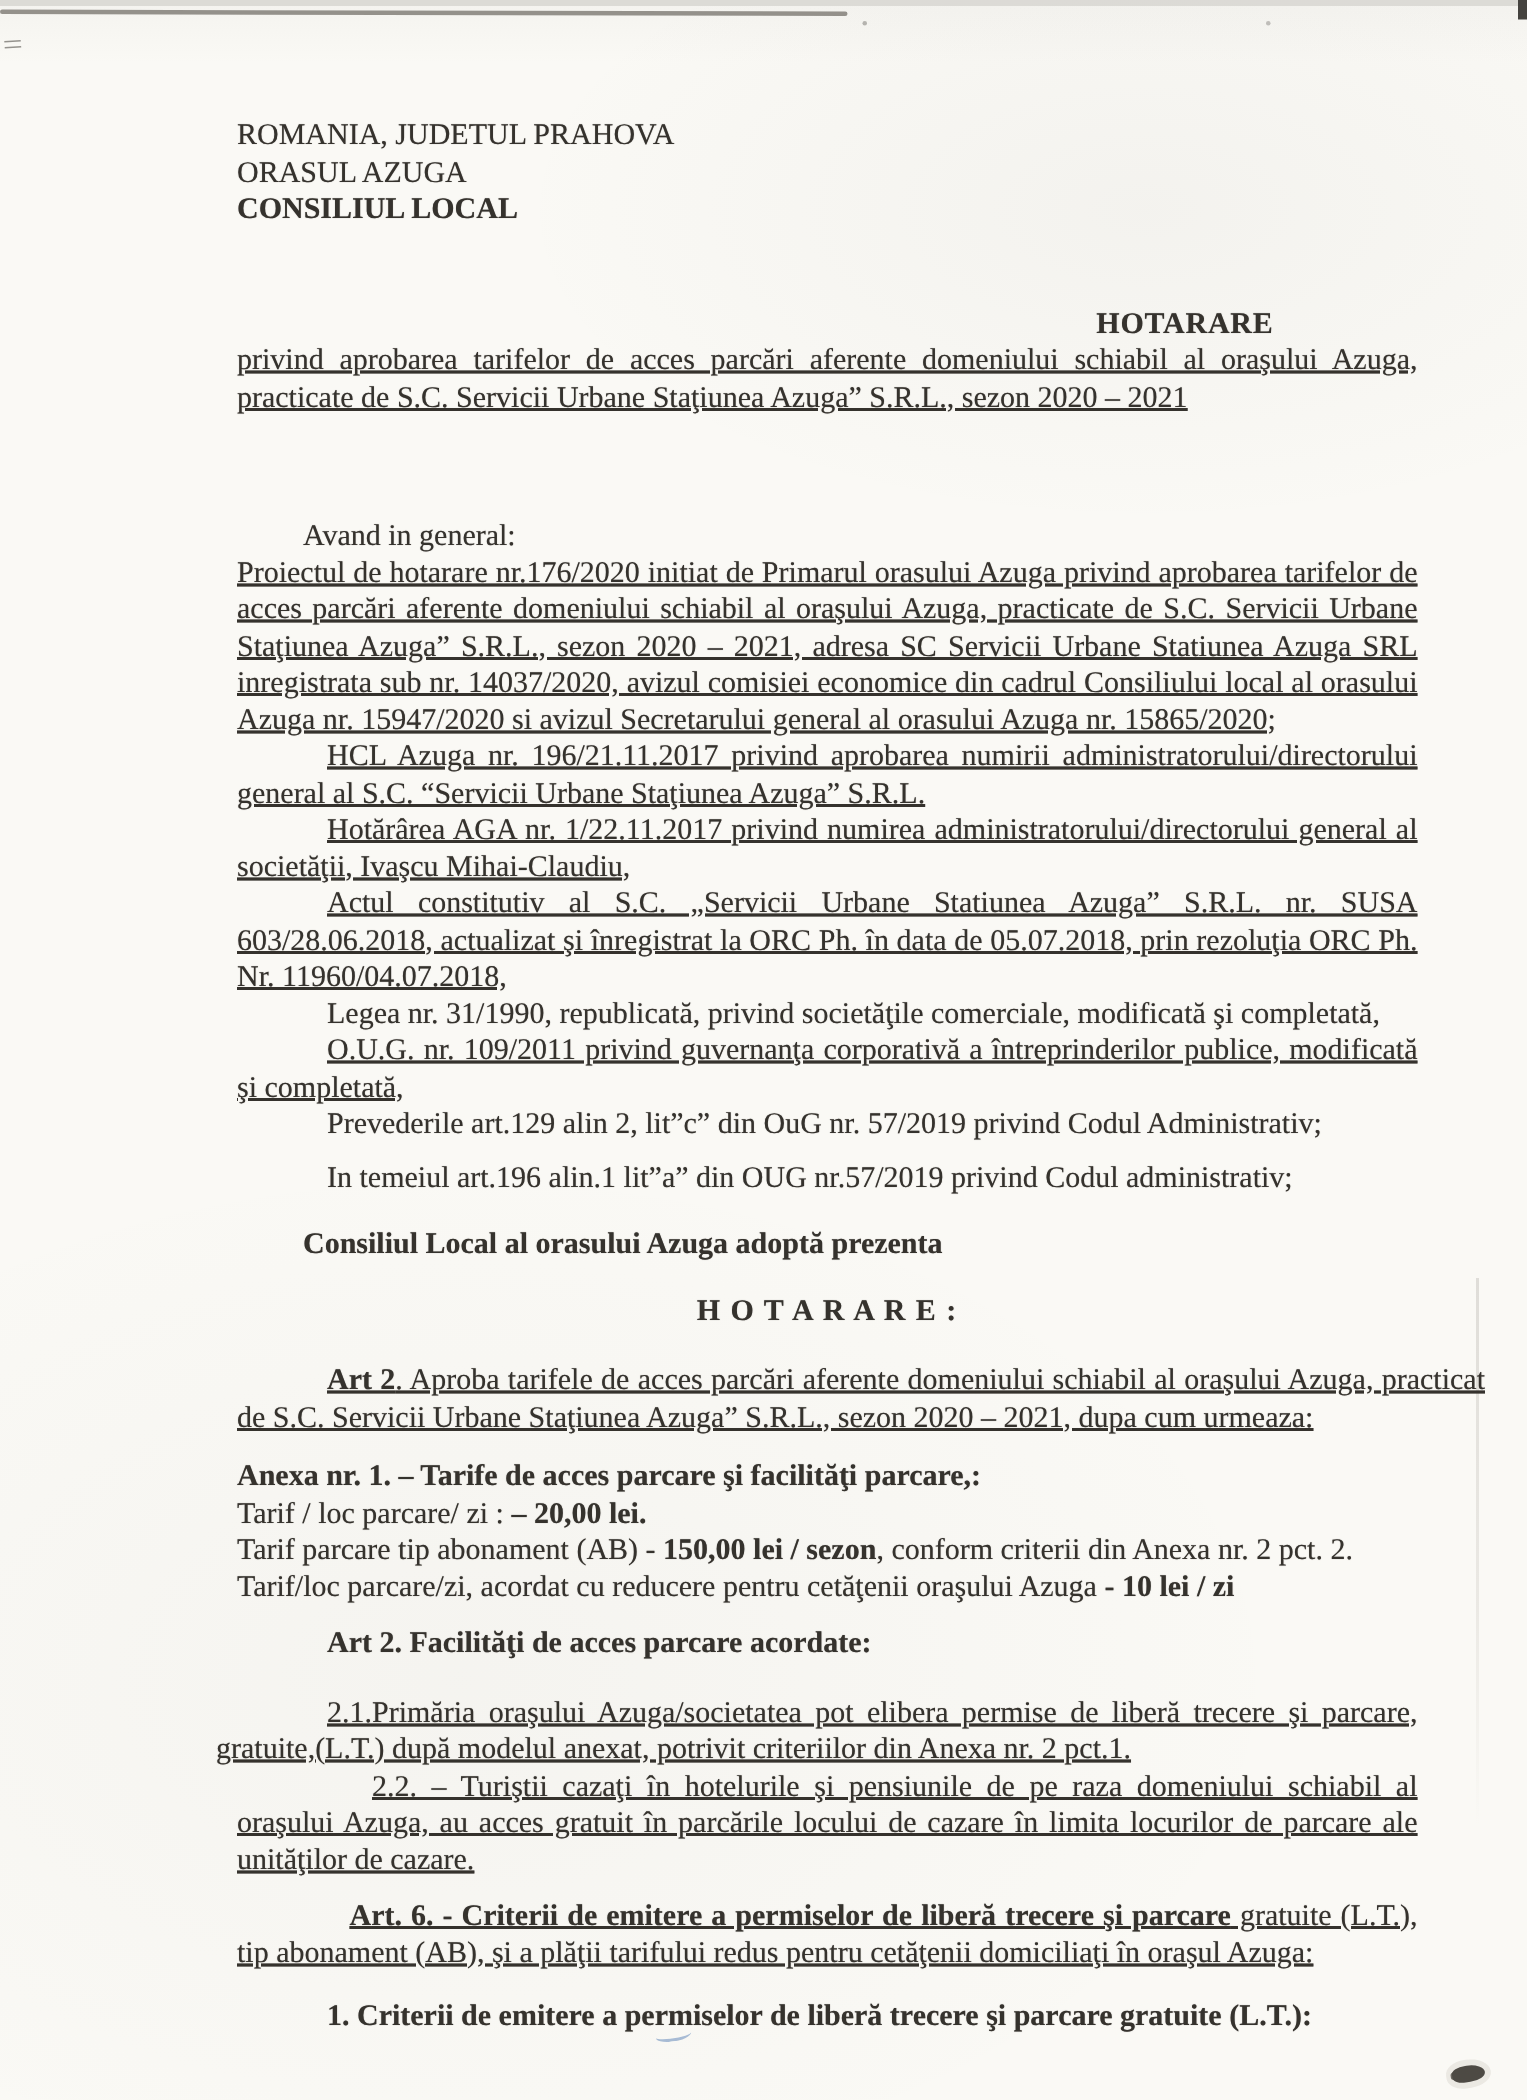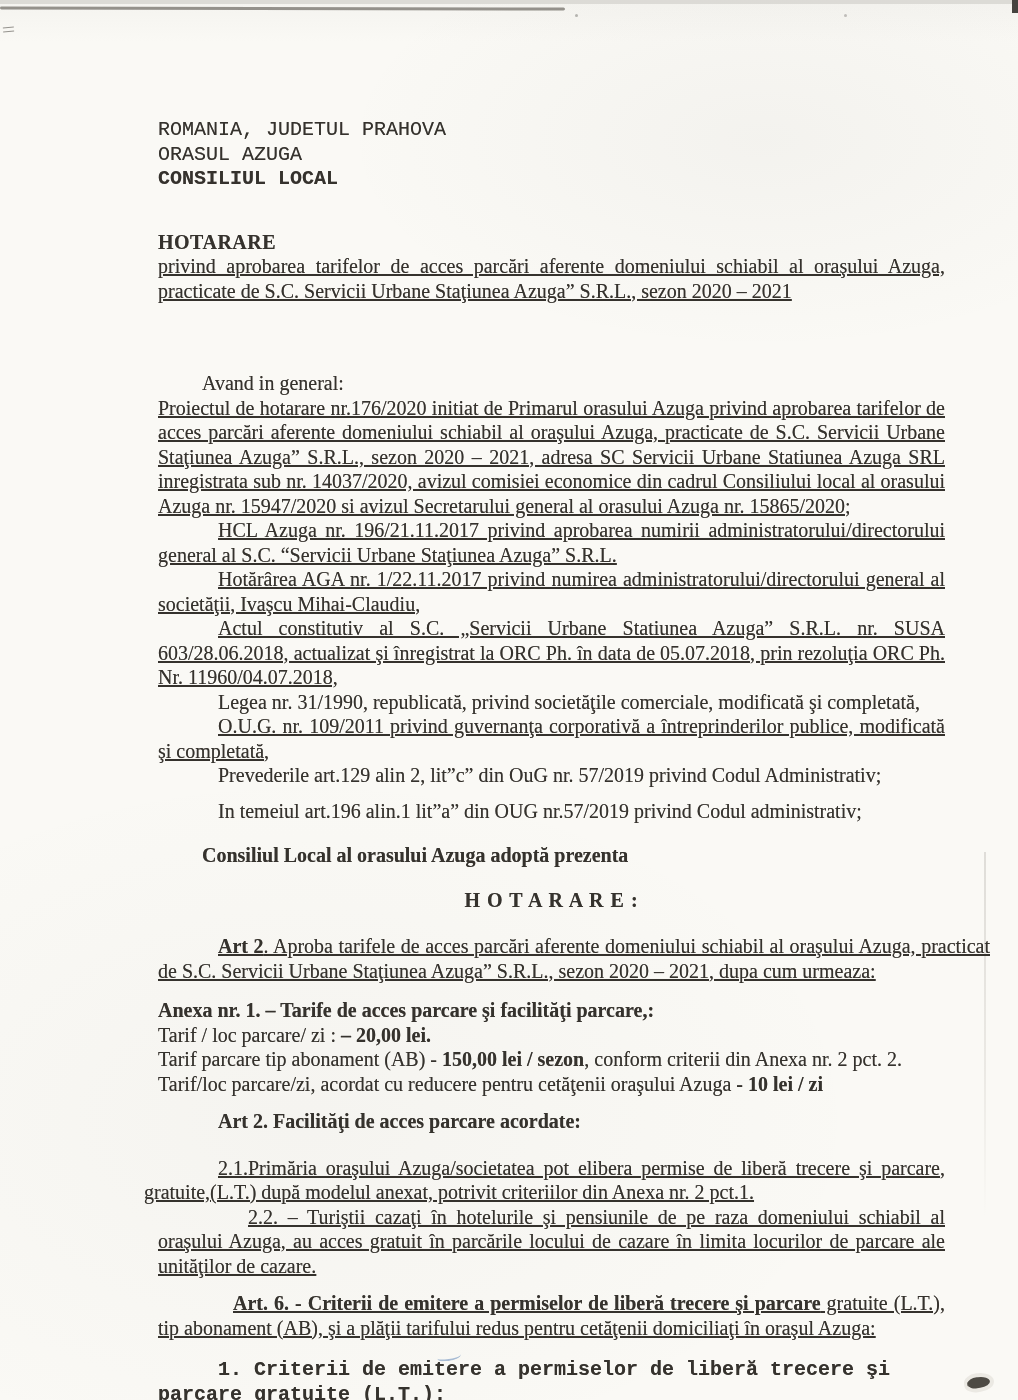--- a/index.html
+++ b/index.html
@@ -24,40 +24,40 @@
     width: 787px;
     font-size: 20px;
     line-height: 24.5px;
     text-shadow: 0 0 0.6px rgba(52,48,43,0.55);
   }
   p, h1, h2 { margin: 0; font-size: 20px; font-weight: normal; }
   .b { font-weight: bold; }
   .just { text-align: justify; text-decoration: underline; }
   .center { text-align: center; }
 
-  .letterhead { padding-top: 118px; font-family: Liberation Mono, monospace; }
+  .letterhead { padding-top: 78px; }
 
-  .doc-title { margin-top: 38px; text-align: left; margin-right: 96px; letter-spacing: 0.5px; }
+  .doc-title { margin-top: 52px; text-align: right; margin-right: 96px; letter-spacing: 0.5px; }
 
   .ind-s  { text-indent: 44px; }
   .ind-m  { text-indent: 60px; }
   .ind-xl { text-indent: 75px; }
   .ind-xxl{ text-indent: 90px; }
 
   .mt-avand  { margin-top: 68px; }
   .mt-temeiul{ margin-top: 11px; }
   .mt-adopt  { margin-top: 20px; }
   .mt-hot    { margin-top: 20px; letter-spacing: 1px; }
   .mt-art1   { margin-top: 22px; margin-right: -45px; }
   .mt-anexa  { margin-top: 15px; }
   .mt-art2   { margin-top: 13px; }
   .mt-21     { margin-top: 22px; margin-left: -14px; }
   .mt-21.ind-m { text-indent: 74px; }
   .mt-art3   { margin-top: 13px; }
-  .mt-item1  { margin-top: 18px; font-family: Liberation Mono, monospace; }
+  .mt-item1  { margin-top: 18px; }
 
   
   .artifact { position: absolute; pointer-events: none; }
   .edge-top-band   { left: 0; top: 0; width: 1018px; height: 4px; background: #d6d4cf; opacity: 0.8; }
   .edge-top-line   { left: 0; top: 7px; width: 565px; height: 3px; background: #827f79; transform: rotate(0.12deg); border-radius: 2px; opacity: 0.85; }
   .corner-tr       { right: 0; top: 0; width: 6px; height: 13px; background: #45433f; }
   .mark-tl         { left: 3px; top: 27px; width: 11px; height: 3px; border-top: 1px solid #6b6863; border-bottom: 1px solid #6b6863; transform: rotate(-4deg); opacity: 0.7; }
   .fold-line       { left: 984px; top: 852px; width: 2px; height: 365px; background: linear-gradient(180deg, #dcdad5, #e9e7e2 60%, transparent); opacity: 0.9; }
   .pen-mark        { left: 437px; top: 1352px; width: 24px; height: 7px; border-bottom: 2px solid #7d9cc4; border-radius: 0 0 60% 40%; transform: rotate(-6deg); opacity: 0.65; }
   .mark-br         { left: 968px; top: 1377px; width: 22px; height: 11px; background: #4d4a44; border-radius: 45% 55% 50% 40%; box-shadow: -3px 0 0 -2px #6b6760, 0 0 0 4px rgba(233,231,225,0.9); transform: rotate(-8deg); }

